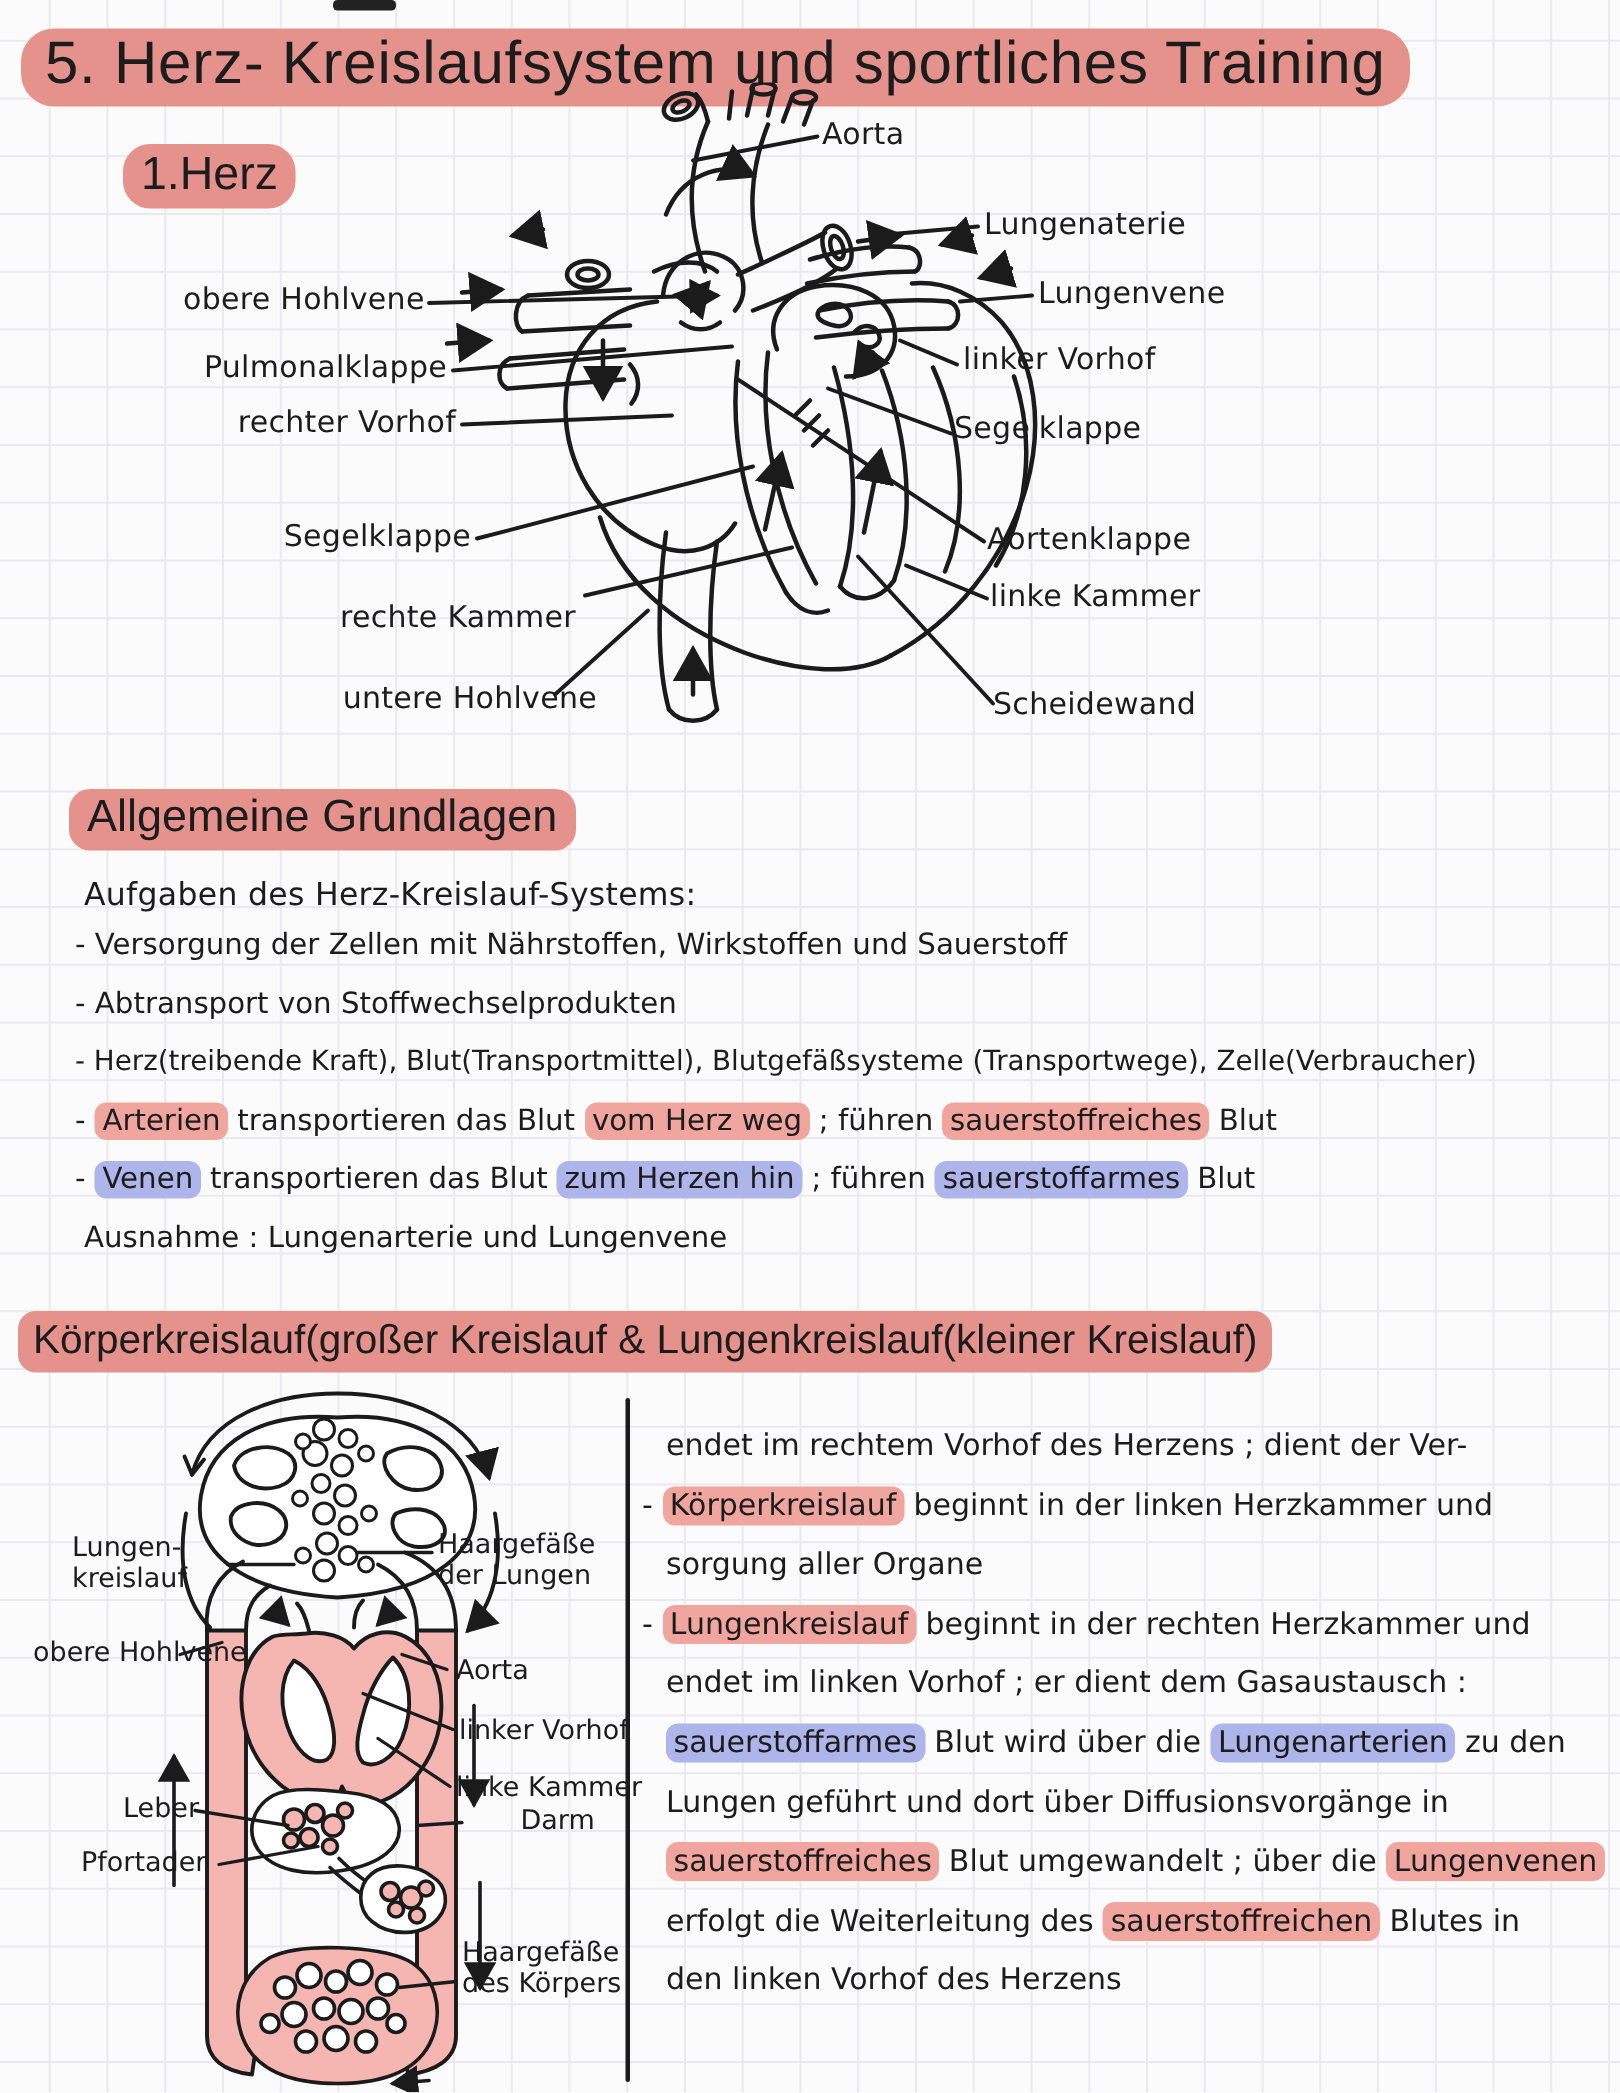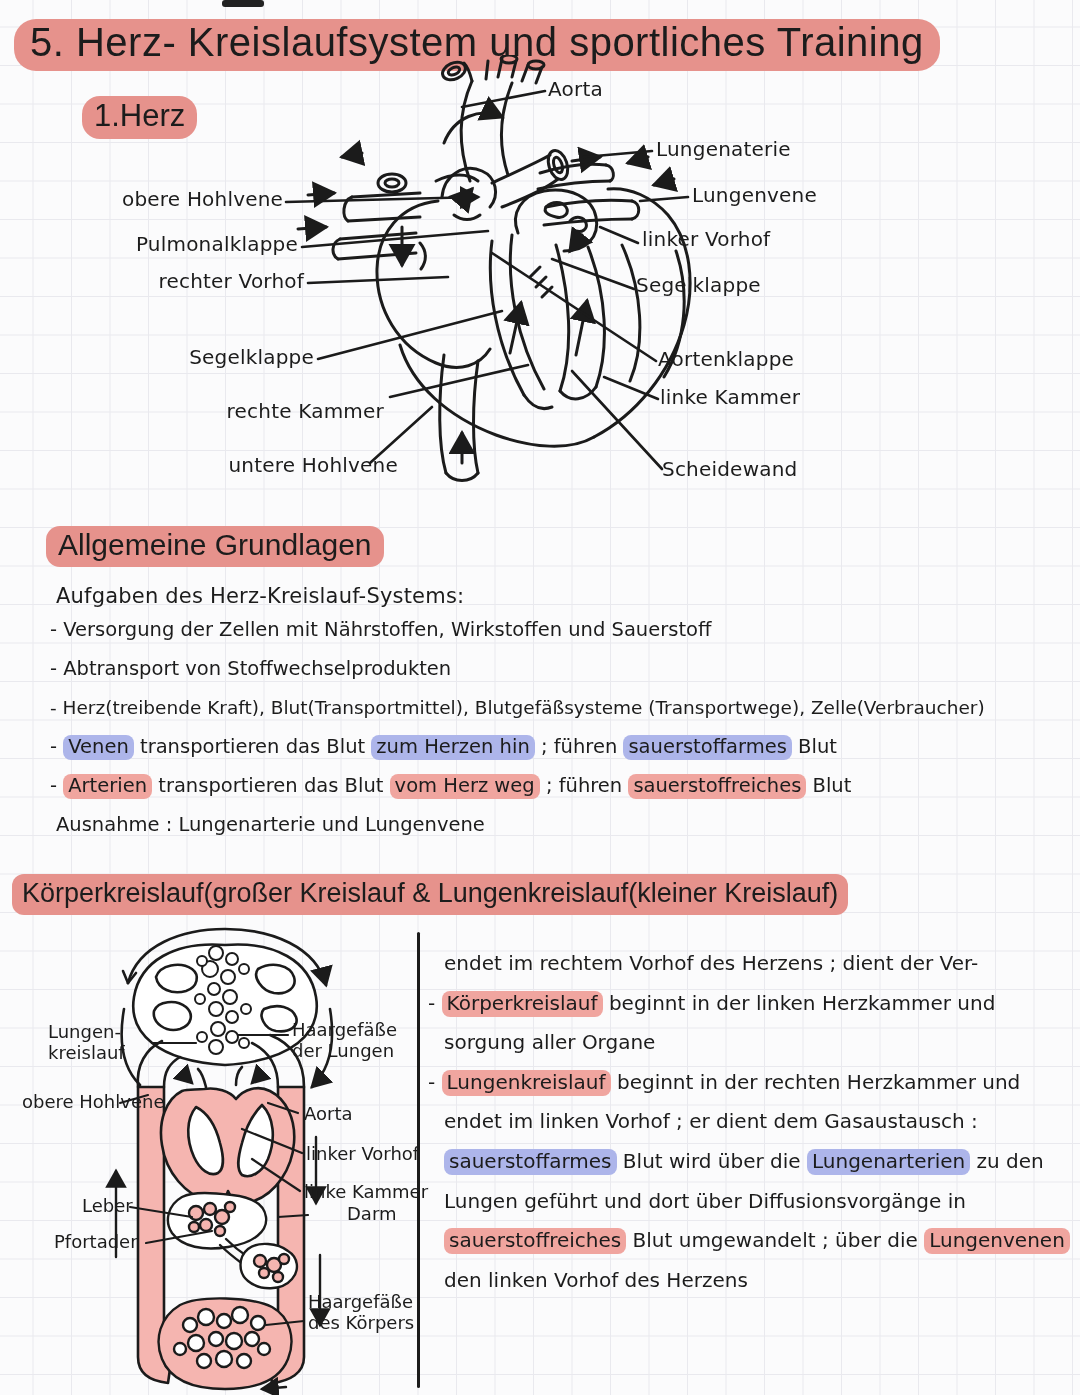--- a/index.html
+++ b/index.html
@@ -170,22 +170,22 @@
 
   <div class="abs" style="left:46px;top:528px;">
     <span class="h2 h2pill" style="font-size:30px;">Allgemeine Grundlagen</span>
   </div>
   <div class="abs hand" style="left:56px;top:584px;">Aufgaben des Herz-Kreislauf-Systems:</div>
 
   <div class="abs" style="left:50px;top:610px;">
     <div class="bullet"><span>- Versorgung der Zellen mit Nährstoffen, Wirkstoffen und Sauerstoff</span></div>
     <div class="bullet"><span>- Abtransport von Stoffwechselprodukten</span></div>
     <div class="bullet" style="font-size:18.5px;"><span>- Herz(treibende Kraft), Blut(Transportmittel), Blutgefäßsysteme (Transportwege), Zelle(Verbraucher)</span></div>
+    <div class="bullet"><span>- </span><span class="hl hl-pink">Arterien</span><span> transportieren das Blut </span><span class="hl hl-pink">vom Herz weg</span><span> ; führen </span><span class="hl hl-pink">sauerstoffreiches</span><span> Blut</span></div>
     <div class="bullet"><span>- </span><span class="hl hl-blue">Venen</span><span> transportieren das Blut </span><span class="hl hl-blue">zum Herzen hin</span><span> ; führen </span><span class="hl hl-blue">sauerstoffarmes</span><span> Blut</span></div>
-    <div class="bullet"><span>- </span><span class="hl hl-pink">Arterien</span><span> transportieren das Blut </span><span class="hl hl-pink">vom Herz weg</span><span> ; führen </span><span class="hl hl-pink">sauerstoffreiches</span><span> Blut</span></div>
     <div class="bullet" style="padding-left:6px;"><span>Ausnahme : Lungenarterie und Lungenvene</span></div>
   </div>
 
   <div class="abs" style="left:12px;top:878px;">
     <span class="h2 h2pill" style="font-size:27px;border-radius:12px;padding:4px 10px 7px;">Körperkreislauf(großer Kreislauf &amp; Lungenkreislauf(kleiner Kreislauf)</span>
   </div>
 
   <div class="abs" style="left:20px;top:925px;width:400px;height:470px;">
     <svg width="400" height="470" viewBox="0 0 400 470">
       <defs>
@@ -328,16 +328,17 @@
 
   <div class="abs" style="left:428px;top:944px;width:648px;">
     <div class="tline cont"><span>endet im rechtem Vorhof des Herzens ; dient der Ver-</span></div>
     <div class="tline"><span>- </span><span class="hl hl-pink">Körperkreislauf</span><span> beginnt in der linken Herzkammer und</span></div>
     <div class="tline cont"><span>sorgung aller Organe</span></div>
     <div class="tline"><span>- </span><span class="hl hl-pink">Lungenkreislauf</span><span> beginnt in der rechten Herzkammer und</span></div>
     <div class="tline cont"><span>endet im linken Vorhof ; er dient dem Gasaustausch :</span></div>
     <div class="tline cont"><span class="hl hl-blue">sauerstoffarmes</span><span> Blut wird über die </span><span class="hl hl-blue">Lungenarterien</span><span> zu den</span></div>
     <div class="tline cont"><span>Lungen geführt und dort über Diffusionsvorgänge in</span></div>
     <div class="tline cont"><span class="hl hl-pink">sauerstoffreiches</span><span> Blut umgewandelt ; über die </span><span class="hl hl-pink">Lungenvenen</span></div>
+    <div class="tline cont"><span>erfolgt die Weiterleitung des </span><span class="hl hl-pink">sauerstoffreichen</span><span> Blutes in</span></div>
     <div class="tline cont"><span>den linken Vorhof des Herzens</span></div>
   </div>
 
 </div>
 
 </body></html>

